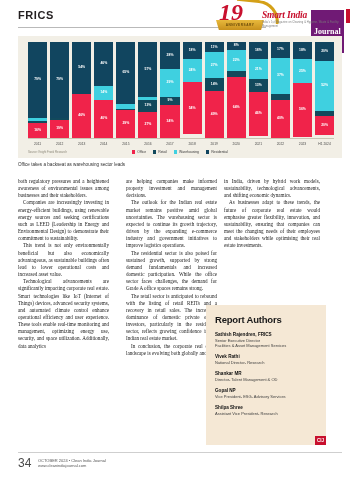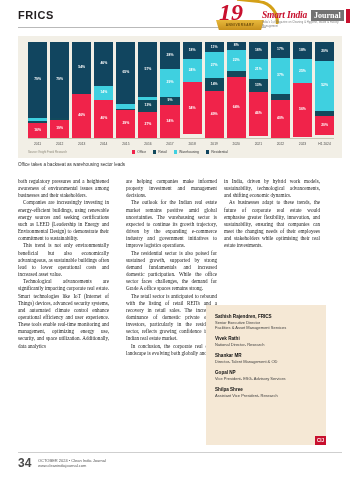--- a/index.html
+++ b/index.html
@@ -53,23 +53,23 @@
     border-radius: 0 40px 0 0; transform: rotate(6deg);
   }
   .masthead { position:absolute; left: 62px; top: 9px; width: 88px; height: 20px; }
   .mh-clean {
     position:absolute; left:0; top:0;
     font-family:"Liberation Serif", serif; font-weight:bold; font-style:italic;
     font-size:9.5px; color:#c8102e; line-height:11px; letter-spacing:-0.2px;
   }
   .mh-journal {
     position:absolute; left:49px; top:0px;
-    background:#737373; color:#ffffff;
+    background:#701a75; color:#ffffff;
     font-family:"Liberation Serif", serif; font-weight:bold;
-    font-size:8px; line-height:11px; padding:0 3px;
+    font-size:8px; line-height:11px; padding:16px 3px;
   }
   .mh-bar { position:absolute; left:84px; top:-1px; width:4px; height:14px; background:#c8102e; }
   .mh-tag {
     position:absolute; left:0px; top:11px; width:88px;
     font-family:"Liberation Sans", sans-serif;
     font-size:2.6px; color:#7a7a7a; letter-spacing:0.1px; line-height:4px;
   }
 
   
   .chart-panel {
@@ -167,21 +167,21 @@
     font-weight:bold; text-align:center; line-height:9px;
   }
 
   
   .footer-rule {
     position:absolute; left:18px; top:452px; width:324px; height:1px; background:#cfcfcf;
   }
   .folio {
     position:absolute; left:18px; top:456px;
     font-family:"Liberation Sans", sans-serif;
-    font-size:12px; font-weight:bold; color:#4a4a4a; line-height:14px;text-align:center;
+    font-size:12px; font-weight:normal; color:#4a4a4a; line-height:14px;text-align:center;
   }
   .folio-text {
     position:absolute; left:38px; top:458px;
     font-family:"Liberation Sans", sans-serif;
     font-size:4px; color:#555555; line-height:5.4px;
   }
 </style>
 </head>
 <body>
 
@@ -342,20 +342,21 @@
         <p>The retail sector is anticipated to rebound with the listing of retail REITs and a recovery in retail sales. The increasing dominance of domestic private equity investors, particularly in the residential sector, reflects growing confidence in the Indian real estate market.</p>
         <p>In conclusion, the corporate real estate landscape is evolving both globally and</p>
       </div>
     <div class="col col3" id="col3">
         <p class="first">in India, driven by hybrid work models, sustainability, technological advancements, and shifting economic dynamics.</p>
         <p>As businesses adapt to these trends, the future of corporate real estate would emphasise greater flexibility, innovation, and sustainability, ensuring that companies can meet the changing needs of their employees and stakeholders while optimising their real estate investments.</p>
       </div>
   </div>
 
   <div class="authors-box">
+    <div class="authors-title">Report Authors</div>
     <div id="authors-list">
         <div class="author">
           <div class="author-name">Sathish Rajendren, FRICS</div>
           <div class="author-role">Senior Executive Director</div>
           <div class="author-role">Facilities &amp; Asset Management Services</div>
         </div>
         <div class="author">
           <div class="author-name">Vivek Rathi</div>
           <div class="author-role">National Director- Research</div>
         </div>

